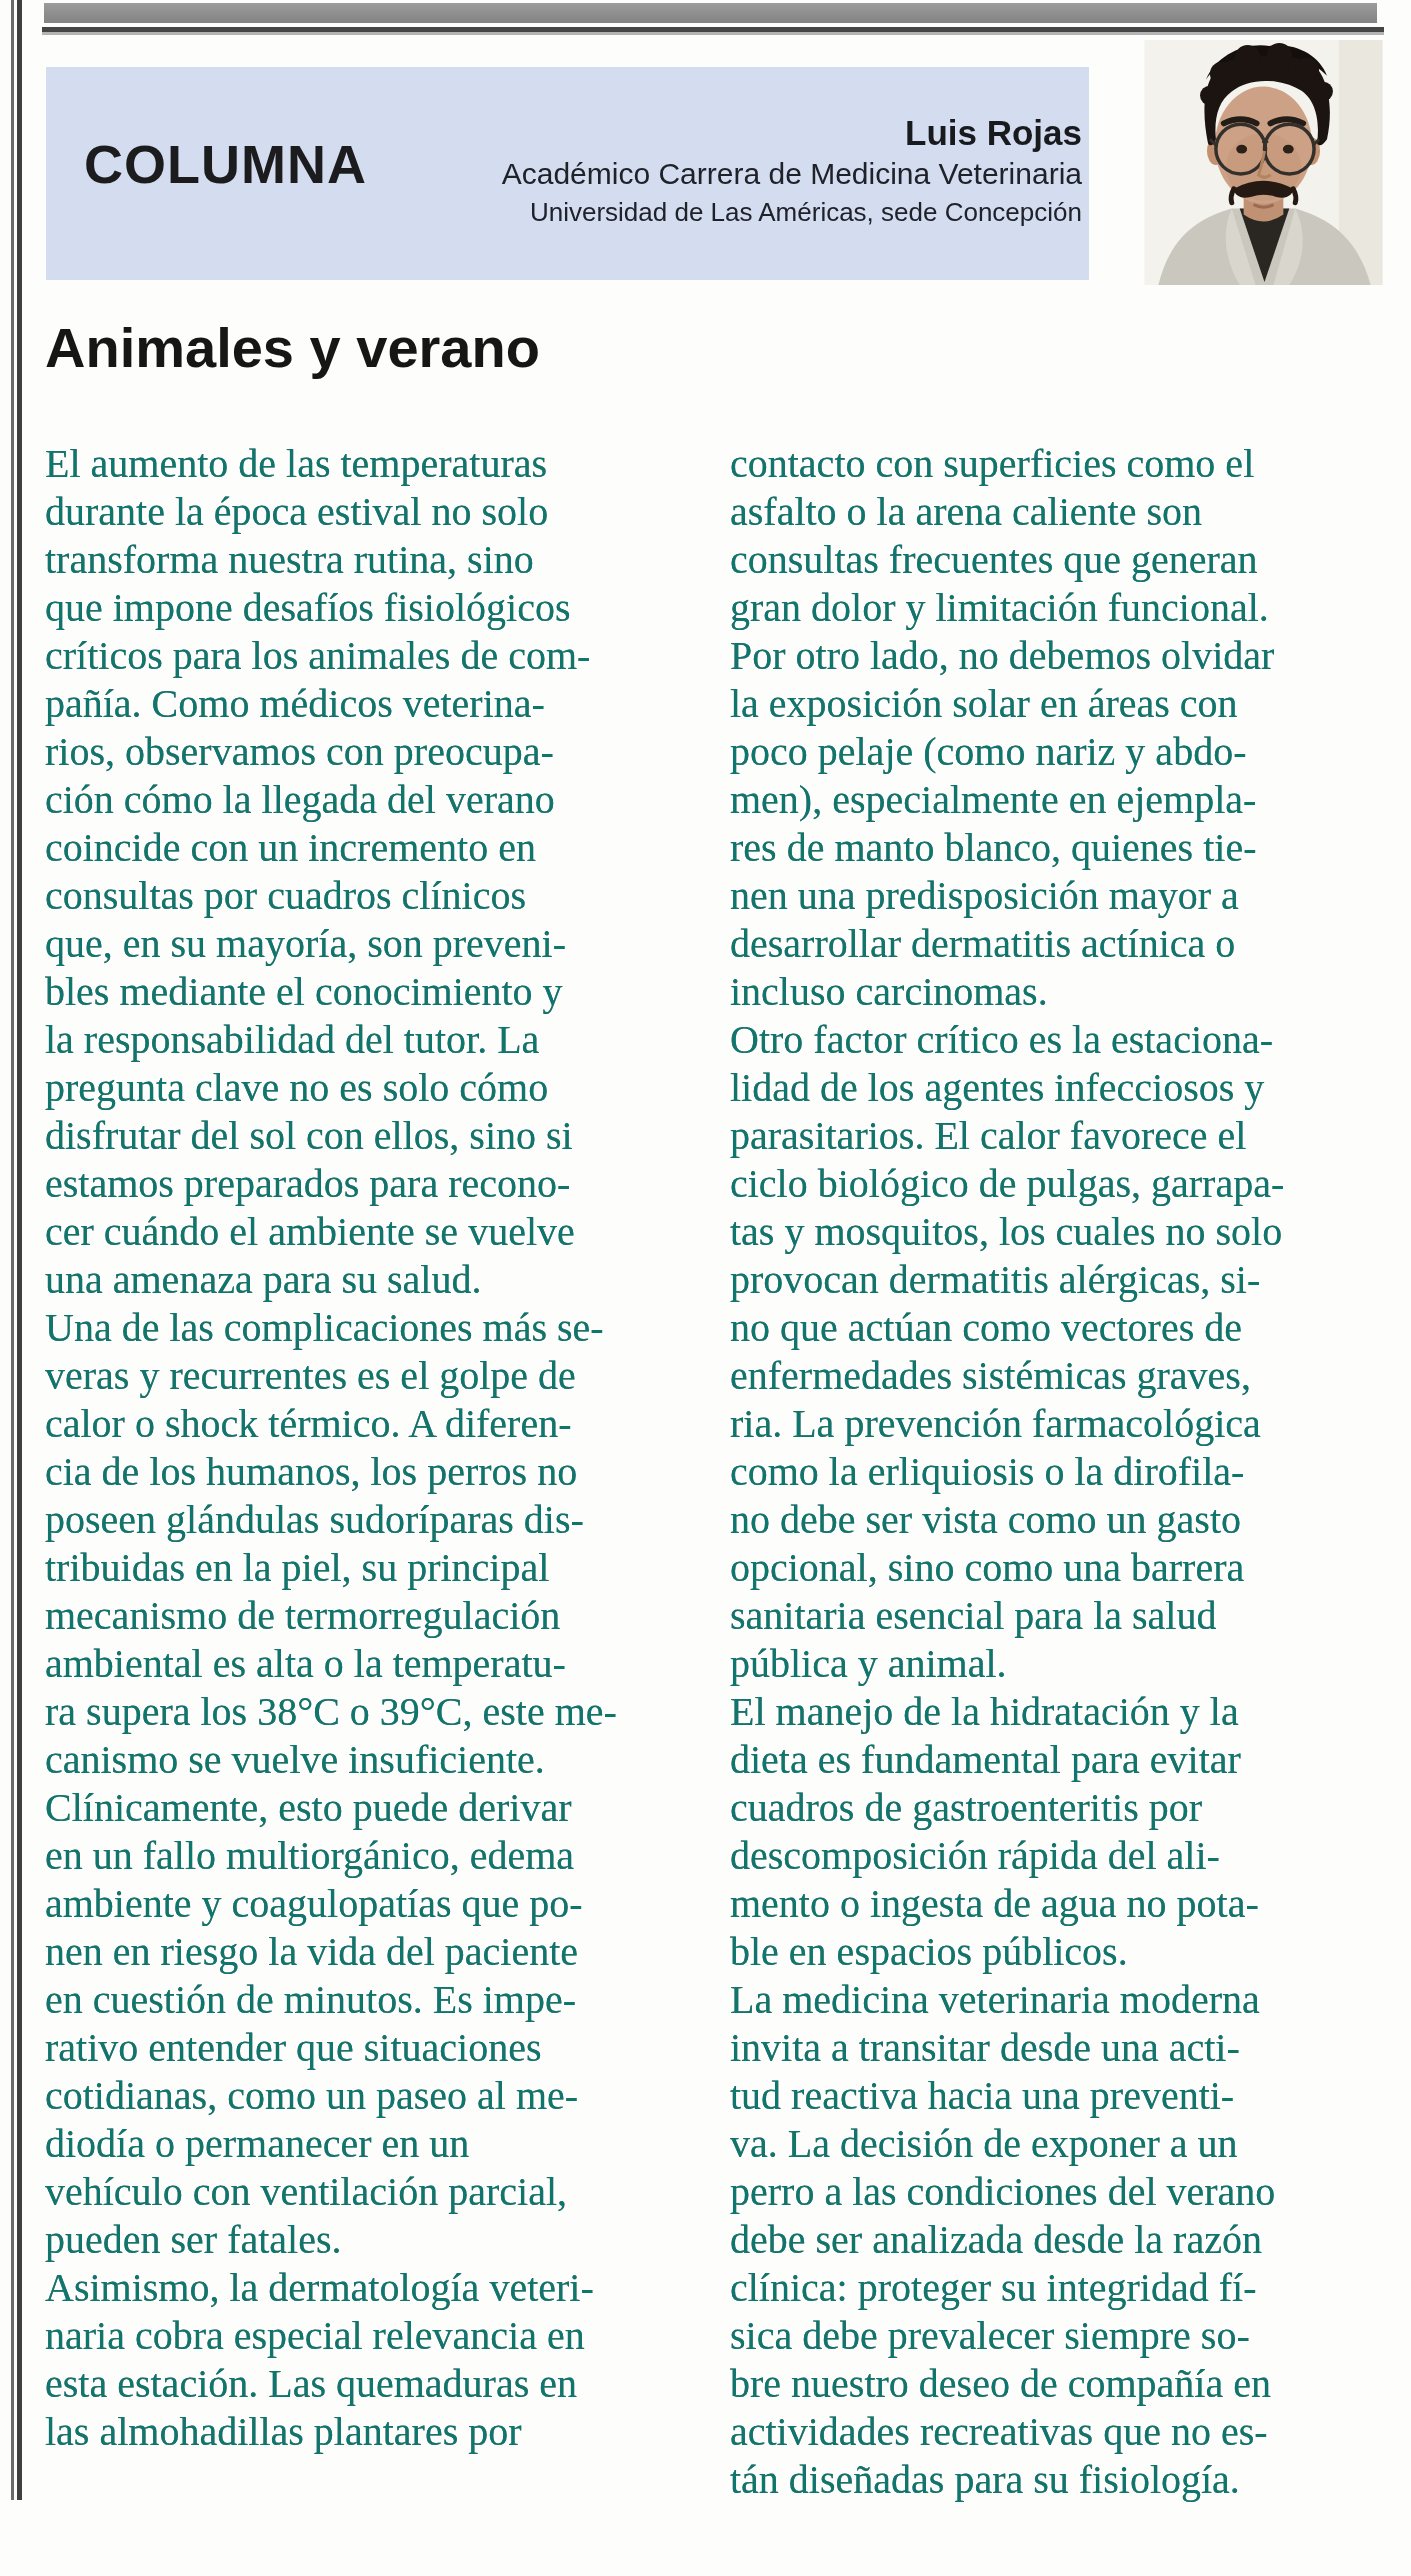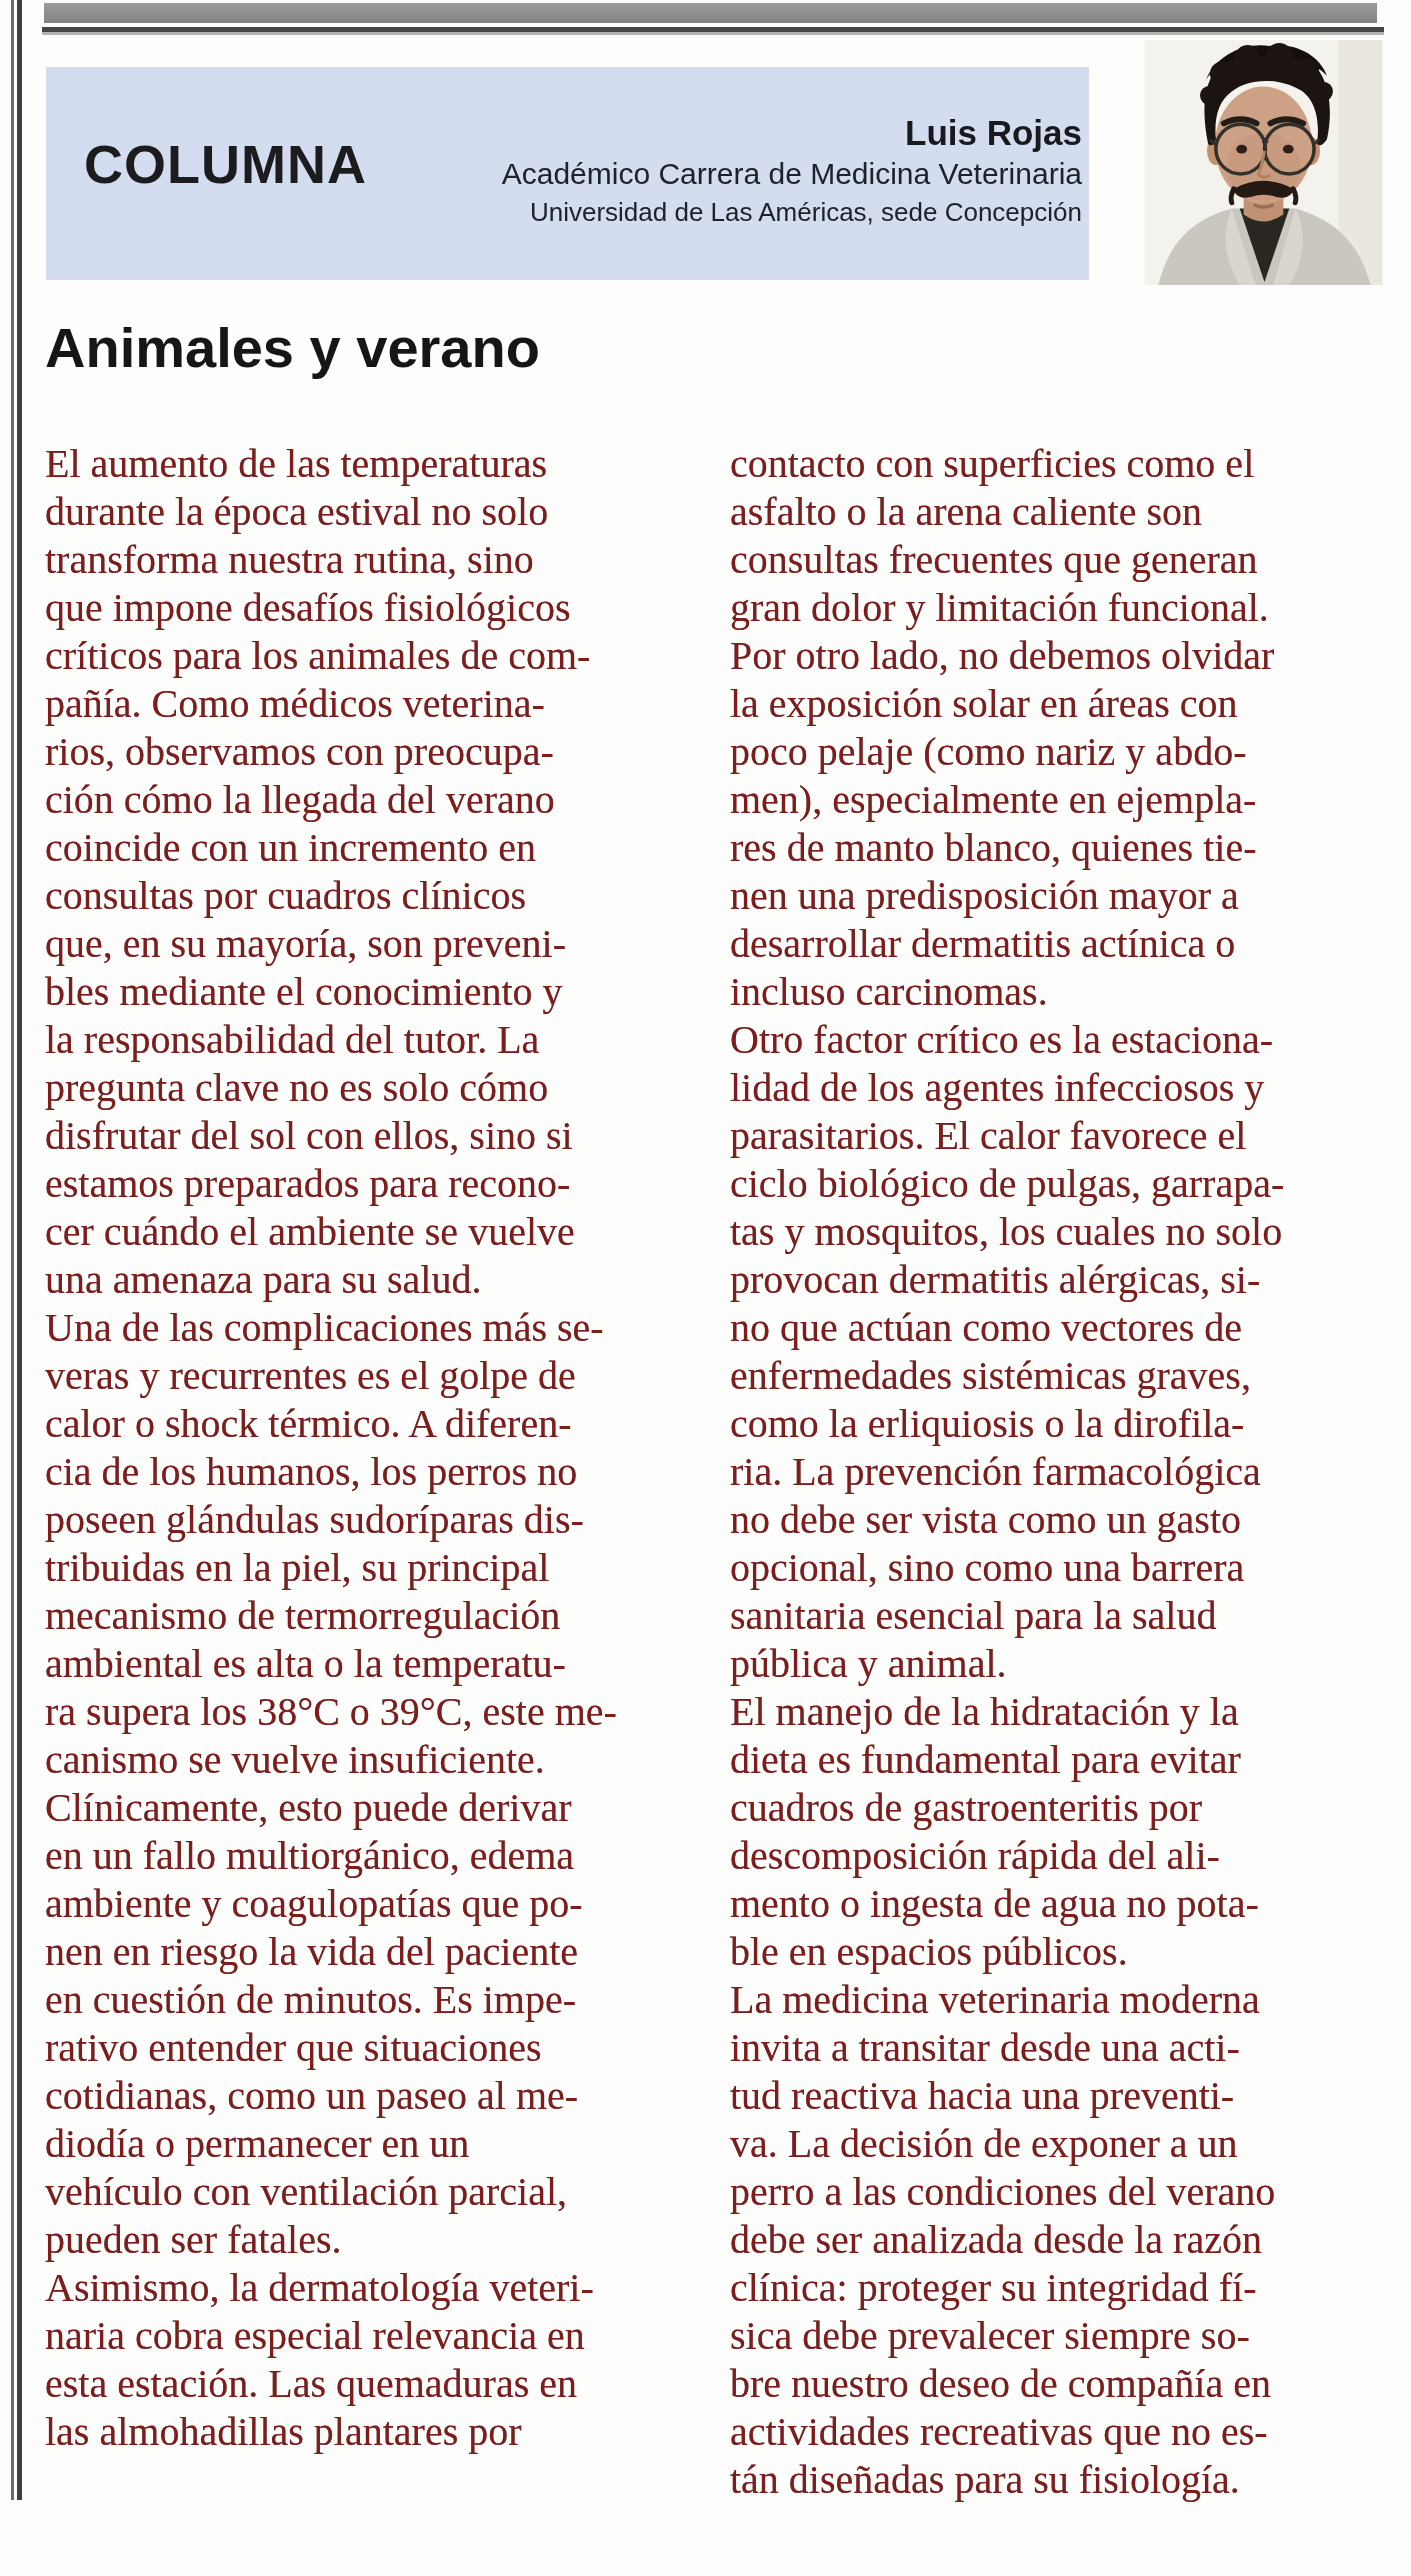--- a/index.html
+++ b/index.html
@@ -34,21 +34,21 @@
   .photo{position:absolute;left:1144px;top:40px;width:239px;height:245px;overflow:hidden;}
   .photo svg{display:block;width:100%;height:100%;}
 
   
   .headline{position:absolute;left:45px;top:318px;
     font-family:"Liberation Sans","DejaVu Sans",sans-serif;font-weight:bold;
     font-size:56px;line-height:60px;color:#161616;letter-spacing:0px;}
 
   
   .body-col{position:absolute;top:440px;font-size:40px;line-height:48px;
-    color:#7f1d1d;text-shadow:0 0 0.5px rgba(20,20,20,.55);}
+    color:#0f766e;text-shadow:0 0 0.5px rgba(20,20,20,.55);}
   .col-left{left:45px;width:661px;}
   .col-right{left:730px;width:676px;}
   .line{white-space:nowrap;}
 </style>
 </head>
 <body>
 
 <div class="v-rule-thin"></div>
 <div class="v-rule-thick"></div>
 
@@ -176,22 +176,22 @@
     <div class="line">desarrollar dermatitis actínica o</div>
     <div class="line">incluso carcinomas.</div>
     <div class="line">Otro factor crítico es la estaciona-</div>
     <div class="line">lidad de los agentes infecciosos y</div>
     <div class="line">parasitarios. El calor favorece el</div>
     <div class="line">ciclo biológico de pulgas, garrapa-</div>
     <div class="line">tas y mosquitos, los cuales no solo</div>
     <div class="line">provocan dermatitis alérgicas, si-</div>
     <div class="line">no que actúan como vectores de</div>
     <div class="line">enfermedades sistémicas graves,</div>
+    <div class="line">ria. La prevención farmacológica</div>
     <div class="line">como la erliquiosis o la dirofila-</div>
-    <div class="line">ria. La prevención farmacológica</div>
     <div class="line">no debe ser vista como un gasto</div>
     <div class="line">opcional, sino como una barrera</div>
     <div class="line">sanitaria esencial para la salud</div>
     <div class="line">pública y animal.</div>
     <div class="line">El manejo de la hidratación y la</div>
     <div class="line">dieta es fundamental para evitar</div>
     <div class="line">cuadros de gastroenteritis por</div>
     <div class="line">descomposición rápida del ali-</div>
     <div class="line">mento o ingesta de agua no pota-</div>
     <div class="line">ble en espacios públicos.</div>

